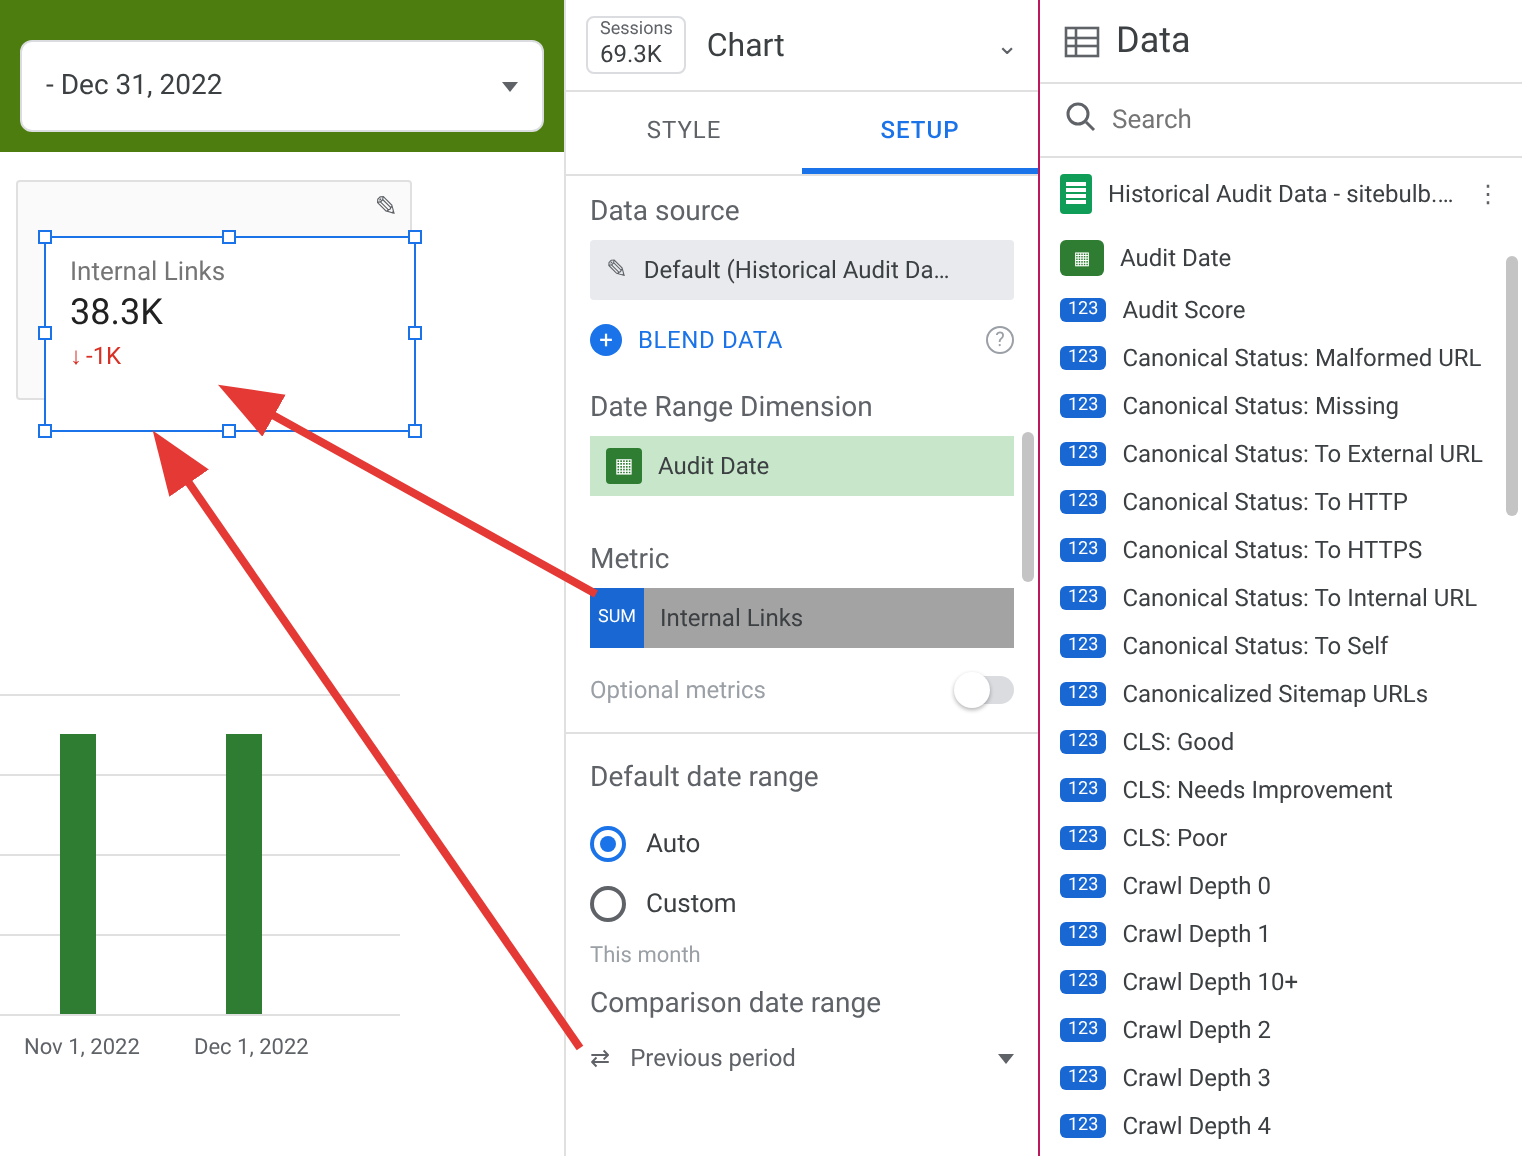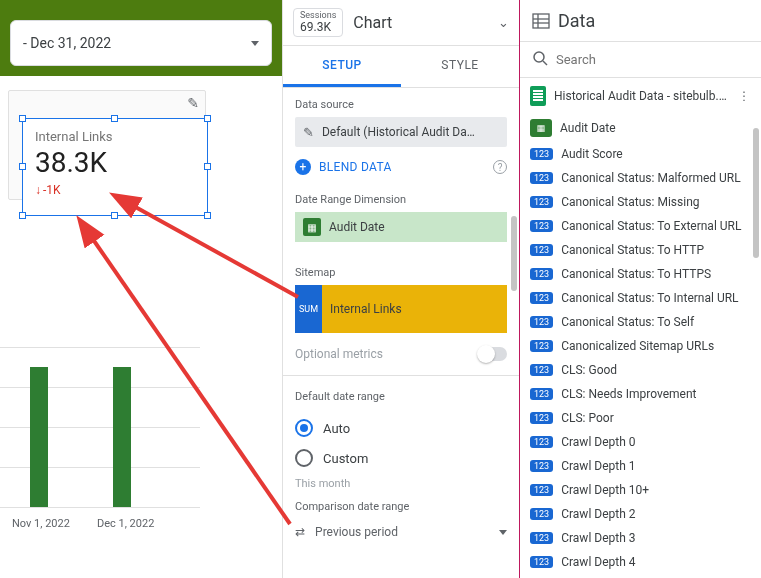--- a/index.html
+++ b/index.html
@@ -20,21 +20,21 @@
   .selected-card { position: absolute; top: 42px; left: 22px; width: 186px; height: 98px; background: #fff; border: 1.5px solid #1a73e8; }
   .selected-card::before, .selected-card::after { content: ""; }
   
   .handle { position: absolute; width: 7px; height: 7px; background: #fff; border: 1.5px solid #1a73e8; }
   .h-tl { top: -4px; left: -4px; } .h-tm { top: -4px; left: calc(50% - 4px); } .h-tr { top: -4px; right: -4px; }
   .h-ml { top: calc(50% - 4px); left: -4px; } .h-mr { top: calc(50% - 4px); right: -4px; }
   .h-bl { bottom: -4px; left: -4px; } .h-bm { bottom: -4px; left: calc(50% - 4px); } .h-br { bottom: -4px; right: -4px; }
 
   .scorecard-inner { padding: 10px 12px; }
   .sc-title { font-size: 13px; color: #757575; margin-bottom: 2px; }
-  .sc-value { font-size: 28px; color: #212121; font-weight: 400; }
+  .sc-value { font-size: 18px; color: #212121; font-weight: 400; }
   .sc-delta { font-size: 12px; color: #d93025; margin-top: 4px; display: flex; align-items: center; gap: 2px; }
 
   .mini-chart { position: absolute; bottom: 36px; left: 0; width: 200px; height: 210px; }
   .axis-line { position: absolute; left: 0; right: 0; border-top: 1px solid #e0e0e0; }
   .bar { position: absolute; bottom: 35px; width: 18px; background: #2e7d32; }
   .xlabel { position: absolute; bottom: 12px; font-size: 11px; color: #5f6368; }
 
   
   .config-pane { width: 237px; border-right: 1px solid #be185d; display: flex; flex-direction: column; overflow-y: auto; }
   .config-header { display: flex; align-items: center; gap: 10px; padding: 8px 10px; border-bottom: 1px solid #e0e0e0; }
@@ -42,33 +42,33 @@
   .sessions-chip .lbl { font-size: 9px; color: #5f6368; display: block; }
   .sessions-chip .val { font-size: 12px; color: #3c4043; display: block; }
   .chart-title { font-size: 16px; color: #3c4043; flex: 1; }
   .chev { color: #5f6368; }
 
   .tabs { display: flex; border-bottom: 1px solid #e0e0e0; }
   .tab { flex: 1; text-align: center; padding: 12px 0; font-size: 12px; letter-spacing: .5px; color: #5f6368; cursor: pointer; }
   .tab.active { color: #1a73e8; border-bottom: 3px solid #1a73e8; font-weight: 500; }
 
   .section { padding: 10px 12px 4px 12px; }
-  .sec-title { font-size: 11px; color: #5f6368; margin-bottom: 6px; }
+  .sec-title { font-size: 14px; color: #5f6368; margin-bottom: 6px; }
   .chip-row { display: flex; align-items: center; height: 30px; border-radius: 2px; padding: 0 8px; gap: 8px; font-size: 12px; }
   .chip-grey { background: #e8eaed; color: #3c4043; }
   .chip-grey .pencil { color: #5f6368; font-size: 13px; }
   .blend-row { display: flex; align-items: center; gap: 8px; padding: 8px 12px; }
   .blend-row .plus { width: 16px; height: 16px; border-radius: 50%; background: #1a73e8; color: #fff; display: inline-flex; align-items: center; justify-content: center; font-size: 12px; }
   .blend-row .txt { color: #1a73e8; font-size: 12px; letter-spacing: .3px; }
   .blend-row .q { margin-left: auto; width: 14px; height: 14px; border: 1px solid #9aa0a6; border-radius: 50%; color: #9aa0a6; font-size: 10px; display: inline-flex; align-items: center; justify-content: center; }
 
   .chip-green { background: #c8e6c9; height: 30px; display: flex; align-items: center; padding: 0 8px; gap: 8px; font-size: 12px; color: #3c4043; }
   .cal-icon { width: 18px; height: 18px; background: #2e7d32; border-radius: 2px; display: inline-flex; align-items: center; justify-content: center; color: #fff; font-size: 10px; }
 
-  .chip-blue { background: #eab308; height: 48px; display: flex; align-items: center; font-size: 12px; color: #3c4043; }
+  .chip-blue { background: #a3a3a3; height: 30px; display: flex; align-items: center; font-size: 12px; color: #3c4043; }
   .sum-badge { background: #1967d2; color: #fff; font-size: 9px; padding: 0 4px; height: 100%; display: inline-flex; align-items: center; margin-right: 8px; }
 
   .opt-row { display: flex; align-items: flex-start; padding: 10px 12px; font-size: 12px; color: #9aa0a6; }
   .toggle { margin-left: auto; width: 28px; height: 14px; background: #dadce0; border-radius: 7px; position: relative; }
   .toggle::after { content: ""; position: absolute; top: -2px; left: -2px; width: 18px; height: 18px; border-radius: 50%; background: #fff; box-shadow: 0 1px 2px rgba(0,0,0,.3); }
 
   .radio-row { display: flex; align-items: center; gap: 10px; padding: 6px 12px; font-size: 13px; color: #3c4043; }
   .radio { width: 18px; height: 18px; border: 2px solid #5f6368; border-radius: 50%; display: inline-flex; align-items: center; justify-content: center; }
   .radio.checked { border-color: #1a73e8; }
   .radio.checked::after { content: ""; width: 8px; height: 8px; border-radius: 50%; background: #1a73e8; }
@@ -161,22 +161,22 @@
     <div class="config-header">
       <div class="sessions-chip">
         <span class="lbl">Sessions</span>
         <span class="val">69.3K</span>
       </div>
       <div class="chart-title">Chart</div>
       <span class="chev">⌄</span>
     </div>
 
     <div class="tabs">
+      <div class="tab">STYLE</div>
       <div class="tab active">SETUP</div>
-      <div class="tab">STYLE</div>
     </div>
 
     <div style="position:relative;">
       <div class="section">
         <div class="sec-title">Data source</div>
         <div class="chip-row chip-grey">
           <span class="pencil">✎</span>
           <span>Default (Historical Audit Da…</span>
         </div>
       </div>
@@ -188,21 +188,21 @@
 
       <div class="section">
         <div class="sec-title">Date Range Dimension</div>
         <div class="chip-green">
           <span class="cal-icon">▦</span>
           <span>Audit Date</span>
         </div>
       </div>
 
       <div class="section" style="padding-top:20px;">
-        <div class="sec-title">Sitemap</div>
+        <div class="sec-title">Metric</div>
         <div class="chip-blue">
           <span class="sum-badge">SUM</span>
           <span>Internal Links</span>
         </div>
       </div>
 
       <div class="opt-row">
         <span>Optional metrics</span>
         <div class="toggle"></div>
       </div>

